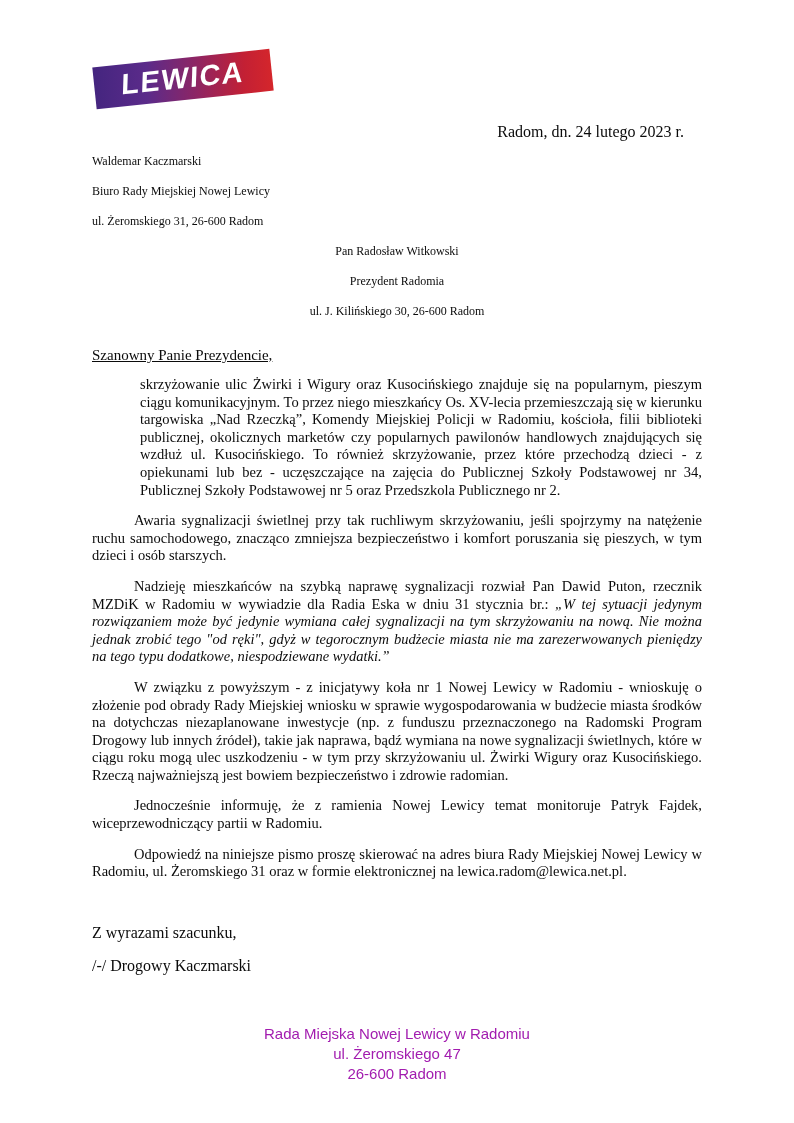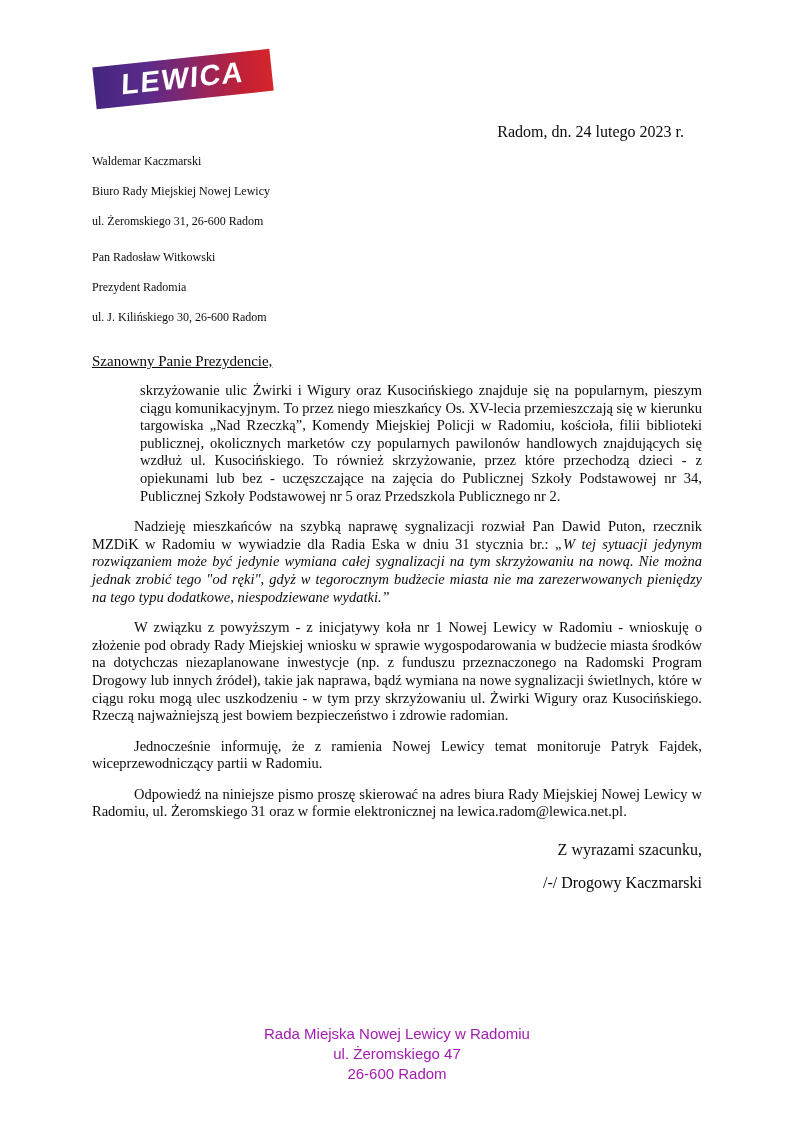--- a/index.html
+++ b/index.html
@@ -35,35 +35,35 @@
     line-height: 1;
     transform: skewX(-8deg);
     padding-bottom: 2px;
     user-select: none;
   }
 
   .date-line { margin: 22px 18px 0; text-align: right; font-size: 16px; line-height: 20px; }
 
   .addr-block { margin: 4px 0 0; }
   .addr-block p { margin: 0; font-size: 12px; line-height: 30px; }
-  .recipient { margin-top: 6px; text-align: left; }
+  .recipient { margin-top: 0; text-align: center; }
 
   .salutation { margin: 20px 0 0; font-size: 15px; line-height: 19px; text-decoration: underline; }
 
   .body-par {
     margin: 13px 0 0;
     font-size: 14.5px;
     line-height: 17.6px;
     text-align: justify;
     text-indent: 42px;
   }
   .first-par { text-indent: 0; margin-top: 11px; margin-left: 48px; }
   .quote-run { font-style: italic; }
 
-  .closing { margin-top: 12px; text-align: right; }
+  .closing { margin-top: 35px; text-align: left; }
   .closing p { margin: 0; font-size: 16px; line-height: 33px; }
 
   .footer {
     position: absolute;
     left: 0; right: 0;
     top: 1024px;
     text-align: center;
     font-family: "Liberation Sans", "DejaVu Sans", sans-serif;
     font-size: 15px;
     line-height: 20px;
@@ -92,20 +92,21 @@
     <div class="addr-block recipient">
       <p>Pan Radosław Witkowski</p>
       <p>Prezydent Radomia</p>
       <p>ul. J. Kilińskiego 30, 26-600 Radom</p>
     </div>
 
     <p class="salutation">Szanowny Panie Prezydencie,</p>
 
     <p class="body-par first-par">skrzyżowanie ulic Żwirki i Wigury oraz Kusocińskiego znajduje się na popularnym, pieszym ciągu komunikacyjnym. To przez niego mieszkańcy Os. XV-lecia przemieszczają się w kierunku targowiska „Nad Rzeczką”, Komendy Miejskiej Policji w Radomiu, kościoła, filii biblioteki publicznej, okolicznych marketów czy popularnych pawilonów handlowych znajdujących się wzdłuż ul. Kusocińskiego. To również skrzyżowanie, przez które przechodzą dzieci - z opiekunami lub bez - uczęszczające na zajęcia do Publicznej Szkoły Podstawowej nr 34, Publicznej Szkoły Podstawowej nr 5 oraz Przedszkola Publicznego nr 2.</p>
 
+    <p class="body-par">Awaria sygnalizacji świetlnej przy tak ruchliwym skrzyżowaniu, jeśli spojrzymy na natężenie ruchu samochodowego, znacząco zmniejsza bezpieczeństwo i komfort poruszania się pieszych, w tym dzieci i osób starszych.</p>
 
     <p class="body-par"><span>Nadzieję mieszkańców na szybką naprawę sygnalizacji rozwiał Pan Dawid Puton, rzecznik MZDiK w Radomiu w wywiadzie dla Radia Eska w dniu 31 stycznia br.: </span><span class="quote-run">„W tej sytuacji jedynym rozwiązaniem może być jedynie wymiana całej sygnalizacji na tym skrzyżowaniu na nową. Nie można jednak zrobić tego "od ręki", gdyż w tegorocznym budżecie miasta nie ma zarezerwowanych pieniędzy na tego typu dodatkowe, niespodziewane wydatki.”</span></p>
 
     <p class="body-par">W związku z powyższym - z inicjatywy koła nr 1 Nowej Lewicy w Radomiu - wnioskuję o złożenie pod obrady Rady Miejskiej wniosku w sprawie wygospodarowania w budżecie miasta środków na dotychczas niezaplanowane inwestycje (np. z funduszu przeznaczonego na Radomski Program Drogowy lub innych źródeł), takie jak naprawa, bądź wymiana na nowe sygnalizacji świetlnych, które w ciągu roku mogą ulec uszkodzeniu - w tym przy skrzyżowaniu ul. Żwirki Wigury oraz Kusocińskiego. Rzeczą najważniejszą jest bowiem bezpieczeństwo i zdrowie radomian.</p>
 
     <p class="body-par">Jednocześnie informuję, że z ramienia Nowej Lewicy temat monitoruje Patryk Fajdek, wiceprzewodniczący partii w Radomiu.</p>
 
     <p class="body-par">Odpowiedź na niniejsze pismo proszę skierować na adres biura Rady Miejskiej Nowej Lewicy w Radomiu, ul. Żeromskiego 31 oraz w formie elektronicznej na lewica.radom@lewica.net.pl.</p>
 
     <div class="closing">

